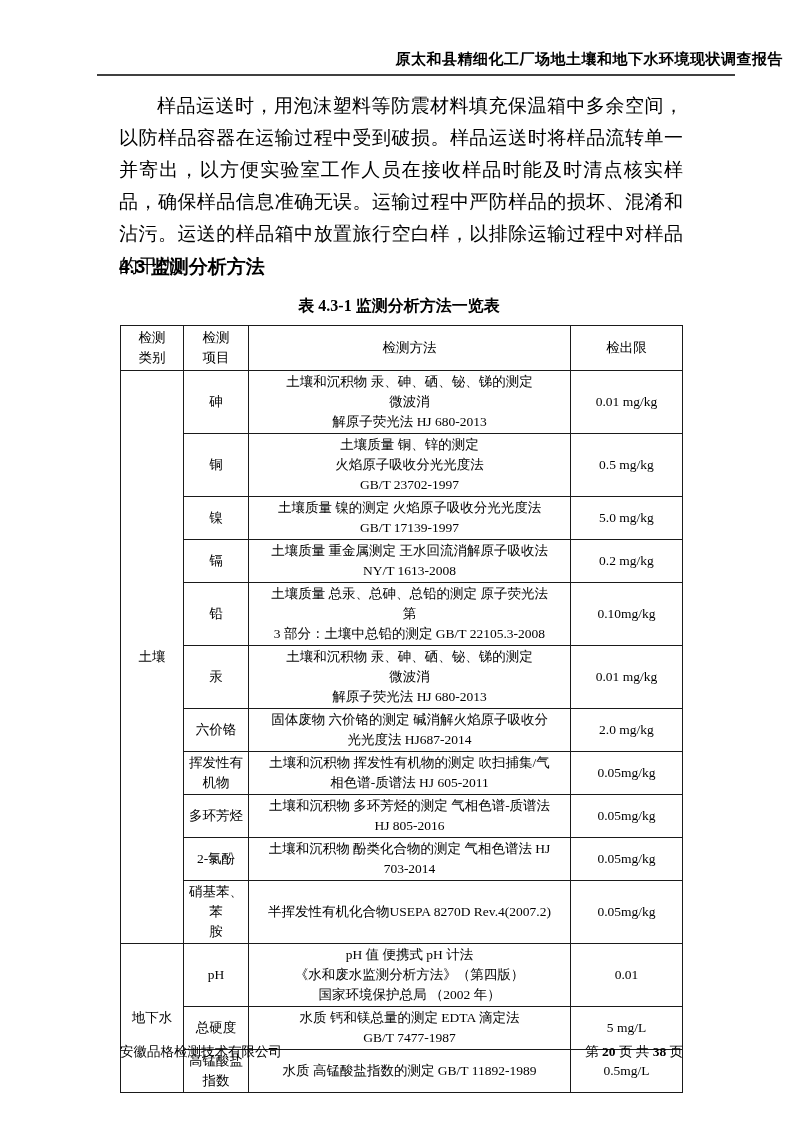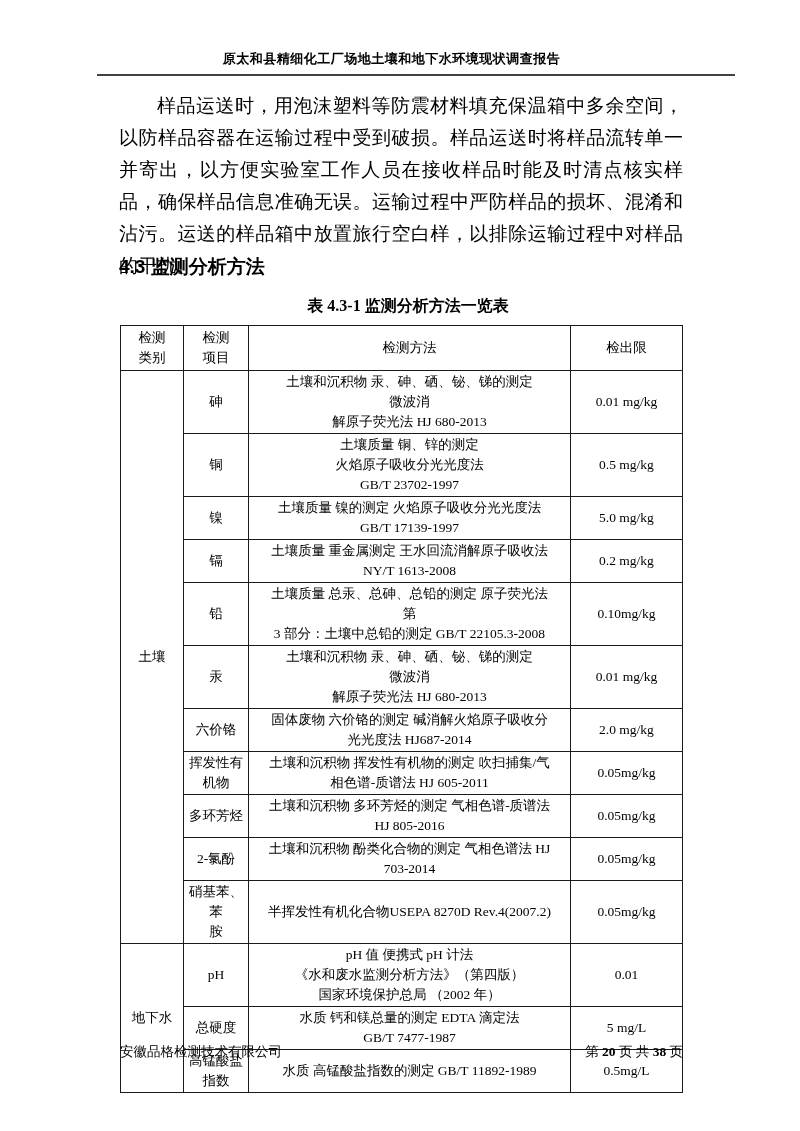--- a/index.html
+++ b/index.html
@@ -10,43 +10,43 @@
     color: #000;
   }
   .page {
     position: relative;
     width: 800px; height: 1131px;
     background: #ffffff;
     overflow: hidden;
   }
   .header-title {
     position: absolute; top: 50px; left: 0; width: 783px;
-    text-align: center;
-    font-size: 13px; font-weight: bold; line-height: 18px;
+    text-align: right;
+    font-size: 15px; font-weight: bold; line-height: 18px;
     letter-spacing: 0.5px;
   }
   .header-rule {
     position: absolute; top: 74px; left: 97px; width: 638px; height: 2px;
     background: #404040;
   }
   .body-paragraph {
     position: absolute; top: 90px; left: 119px; width: 564px;
     margin: 0;
     font-size: 19px; line-height: 32px;
     text-align: justify;
     text-indent: 2em;
   }
   .section-heading {
     position: absolute; top: 255px; left: 119px; width: 564px;
     margin: 0;
     font-family: "Liberation Sans", "DejaVu Sans", sans-serif;
     font-size: 19px; font-weight: bold; line-height: 24px;
   }
   .table-title {
-    position: absolute; top: 296px; left: 126px; width: 564px;
+    position: absolute; top: 296px; left: 117px; width: 564px;
     text-align: center;
     font-size: 16px; font-weight: bold; line-height: 20px;
   }
   table.methods {
     position: absolute; top: 325px; left: 120px;
     width: 562px;
     border-collapse: collapse;
     table-layout: fixed;
   }
   table.methods th, table.methods td {

